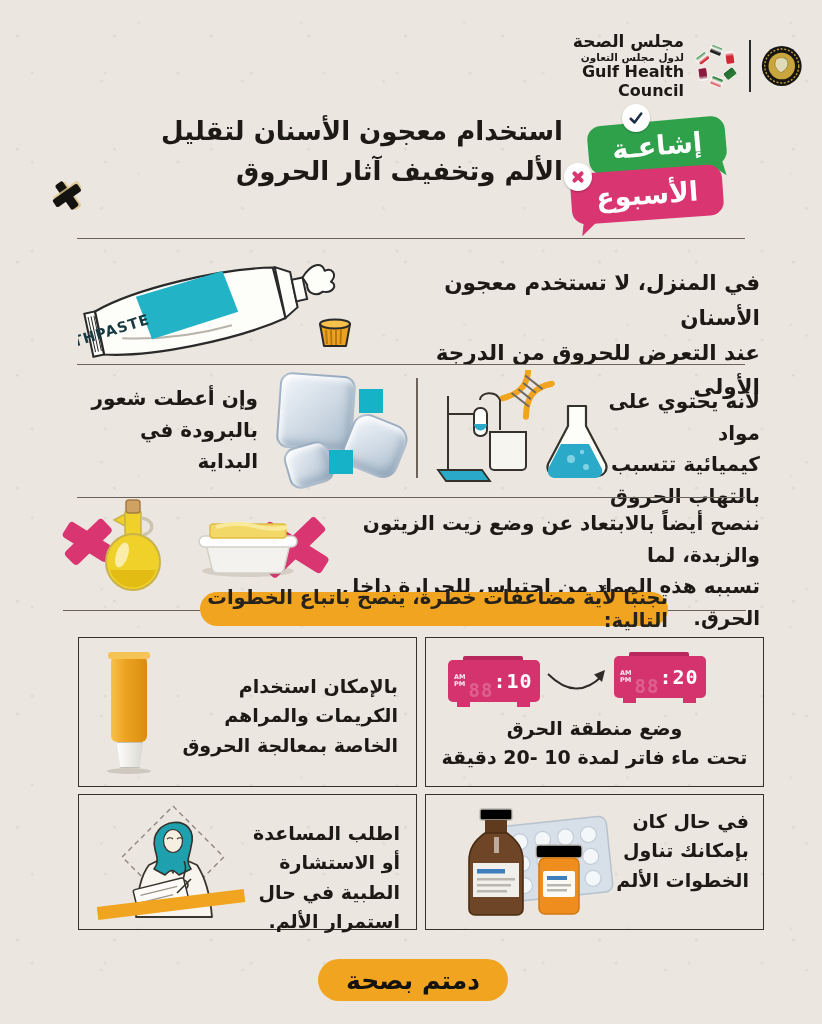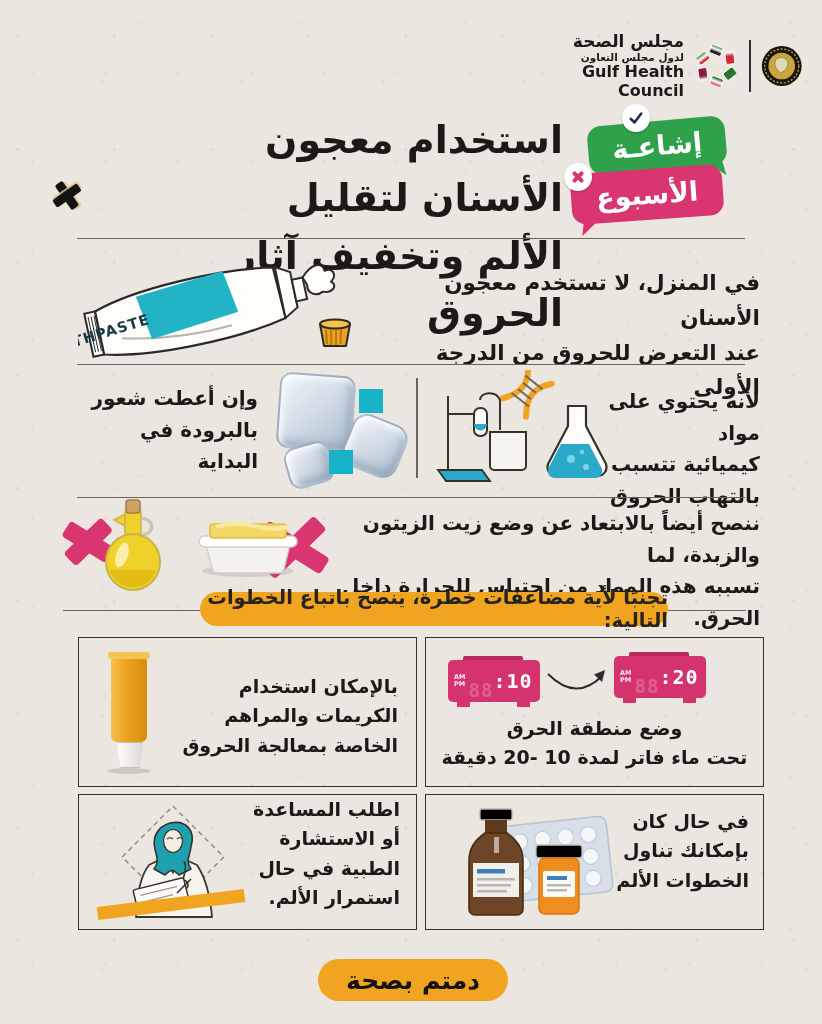--- a/index.html
+++ b/index.html
@@ -32,21 +32,21 @@
   .tail-green{right:4px;bottom:-13px;border-top:18px solid #2fa14b;border-left:15px solid transparent;transform:rotate(-12deg);}
   .tail-pink{left:10px;bottom:-13px;border-top:18px solid #d93571;border-right:15px solid transparent;transform:rotate(10deg);}
   .mini-circle{position:absolute;width:28px;height:28px;border-radius:50%;background:#fff;
     box-shadow:0 1px 2px rgba(0,0,0,.25);display:flex;align-items:center;justify-content:center;}
   .circ-check{left:622px;top:104px;}
   .circ-x{left:564px;top:163px;}
   .xg{position:relative;width:16px;height:16px;}
   .xg::before,.xg::after{content:"";position:absolute;left:1px;top:6px;width:14px;height:4px;border-radius:2px;background:#d93571;}
   .xg::before{transform:rotate(45deg);}.xg::after{transform:rotate(-45deg);}
   
-  .title{top:112px;right:259px;width:440px;font-size:38px;font-weight:800;line-height:1.52;text-align:right;}
+  .title{top:112px;right:259px;width:440px;font-size:26px;font-weight:800;line-height:1.52;text-align:right;}
   .black-x{left:52px;top:180px;width:30px;height:30px;transform:rotate(10deg);}
   .black-x::before,.black-x::after{content:"";position:absolute;left:0;top:11px;width:30px;height:9px;border-radius:2px;background:#15130f;box-shadow:2px -2px 0 rgba(222,196,138,.8);}
   .black-x::before{transform:rotate(45deg);}.black-x::after{transform:rotate(-45deg);}
   
   .hline{position:absolute;left:77px;width:668px;border-top:1.6px solid #6b635a;}
   .vline{position:absolute;width:1.6px;background:#6b635a;}
   
   .body-lg{font-size:21.5px;line-height:1.62;}
   .body-md{font-size:20px;line-height:1.58;}
   .box-text{font-size:19px;line-height:1.55;}
@@ -346,21 +346,21 @@
       <circle cx="92" cy="86" r="5" fill="none" stroke="#35312b" stroke-width="1.6"></circle>
       <path d="M92 81 C94 72 96 68 93 62" fill="none" stroke="#35312b" stroke-width="1.6"></path>
       <g transform="rotate(-14 72 96)">
         <rect x="44" y="84" width="52" height="24" rx="2" fill="#fdfcf8" stroke="#35312b" stroke-width="1.5"></rect>
         <line x1="50" y1="91" x2="88" y2="91" stroke="#9a958c" stroke-width="1.3"></line>
         <line x1="50" y1="98" x2="82" y2="98" stroke="#9a958c" stroke-width="1.3"></line>
       </g>
       <line x1="100" y1="80" x2="86" y2="94" stroke="#35312b" stroke-width="1.6"></line>
       <rect x="6" y="99" width="148" height="13" fill="#f1a41f" transform="rotate(-7 80 105)"></rect>
     </svg>
-    <div class="abs t box-text" style="top:0;right:16px;width:160px;">
+    <div class="abs t box-text" style="top:24px;right:16px;width:160px;">
       <div>اطلب المساعدة</div>
       <div>أو الاستشارة</div>
       <div>الطبية في حال</div>
       <div>استمرار الألم.</div>
     </div>
   </div>
 
   <div class="box" style="left:425px;top:794px;width:337px;height:134px;">
     <svg class="abs" style="left:16px;top:6px;" width="190" height="122" viewBox="0 0 190 122">
       <g transform="rotate(-6 115 60)">

